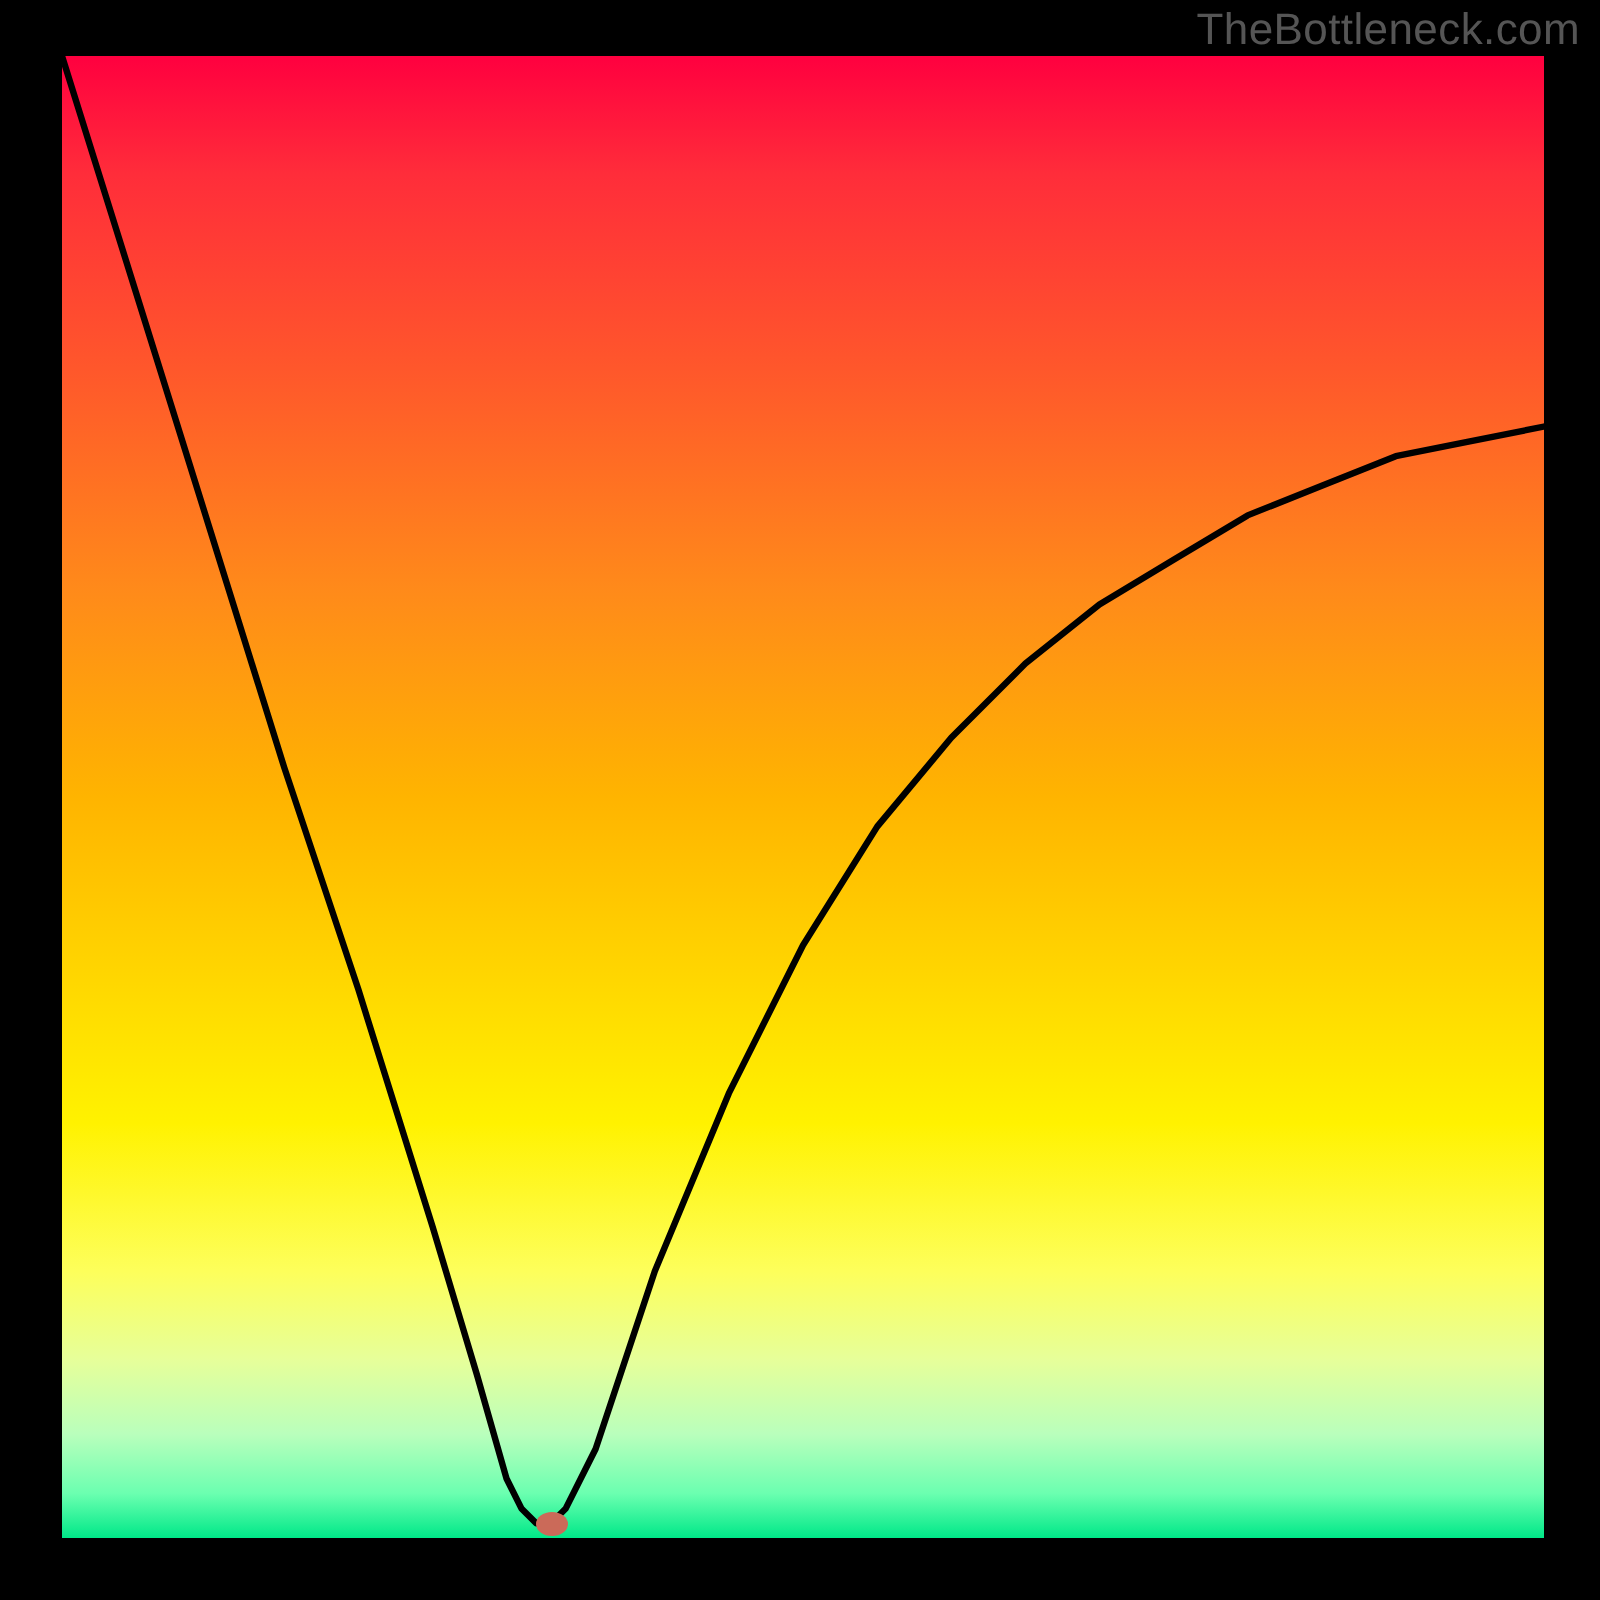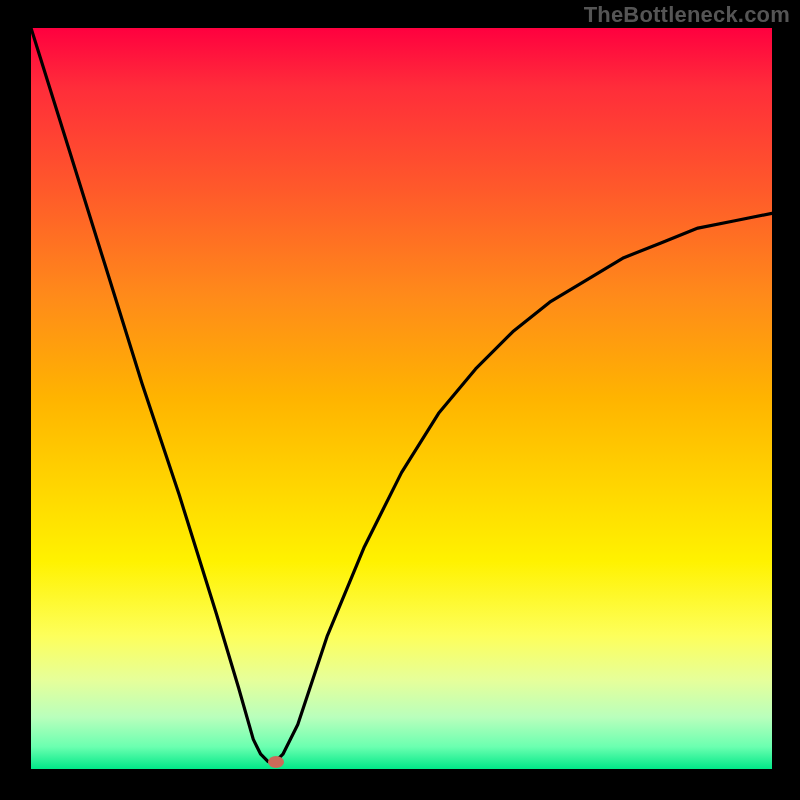--- a/index.html
+++ b/index.html
@@ -16,21 +16,21 @@
     width: 800px;
     height: 800px;
     background: #000;
   }
   .watermark {
     position: absolute;
     top: 2px;
     right: 10px;
     color: #555;
     font-size: 22px;
-    font-weight: 700;
+    font-weight: 400;
     letter-spacing: 0.2px;
     z-index: 5;
   }
   .plot-area {
     position: absolute;
     left: 31px;
     top: 28px;
     width: 741px;
     height: 741px;
     overflow: hidden;

